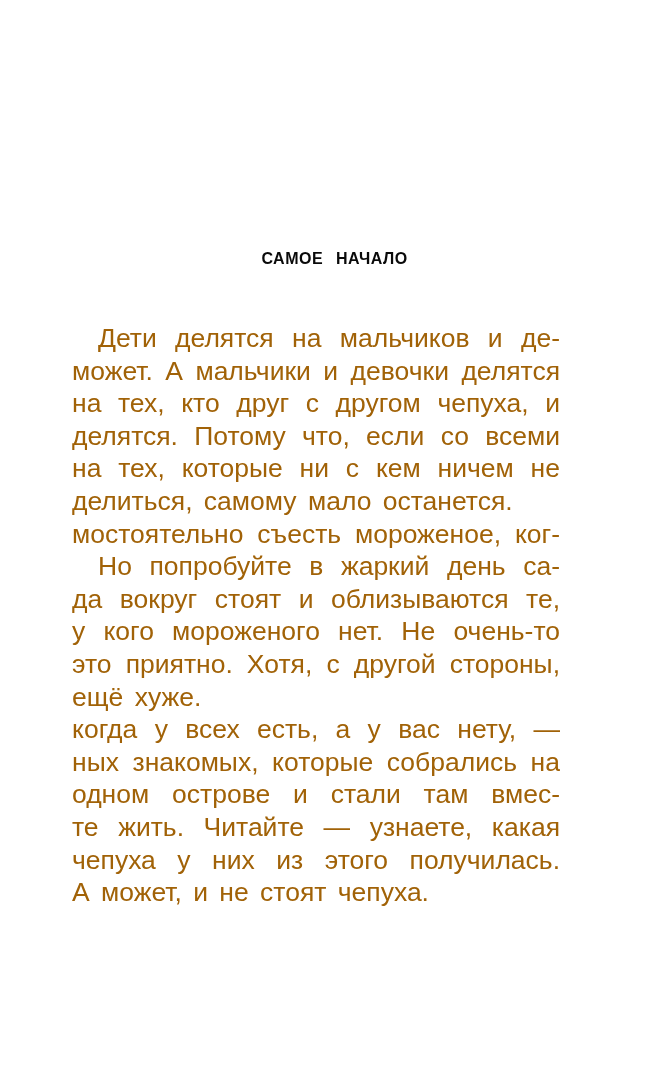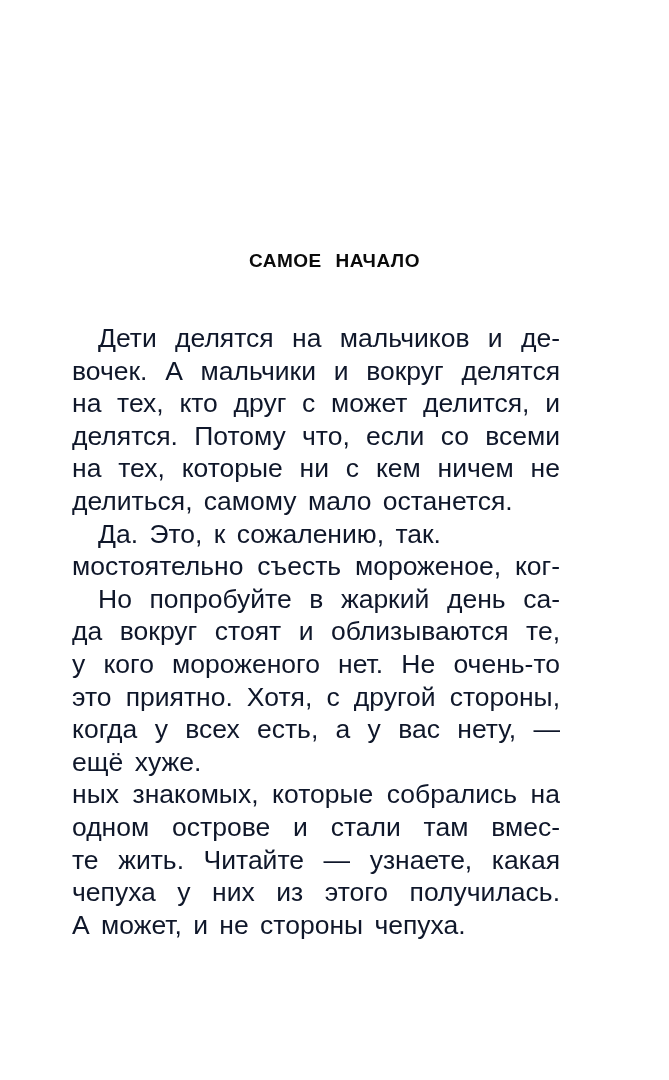--- a/index.html
+++ b/index.html
@@ -22,35 +22,35 @@
       background: #ffffff;
     }
     .chapter-title {
       position: absolute;
       top: 250px;
       left: 0;
       width: 669px;
       text-align: center;
       font-family: "Liberation Sans", sans-serif;
       font-weight: bold;
-      font-size: 19px;
+      font-size: 16px;
       letter-spacing: 0.5px;
       word-spacing: 8px;
       color: #0a0a0a;
       margin: 0;
     }
     .body-text {
       position: absolute;
       top: 322px;
       left: 72px;
       width: 488px;
       font-family: "Liberation Sans", sans-serif;
       font-size: 26.5px;
       line-height: 32.6px;
-      color: #0f172a;
+      color: #a16207;
     }
     .line {
       display: block;
       white-space: nowrap;
       text-align: justify;
       text-align-last: justify;
       height: 32.6px;
     }
     .line.last {
       text-align: right;
@@ -64,42 +64,39 @@
 </head>
 <body>
 
 <div class="page">
   <h1 class="chapter-title">САМОЕ НАЧАЛО</h1>
 
   <div class="body-text">
 
     <div>
       <span class="line indent">Дети делятся на мальчиков и де-</span>
-      <span class="line">вочек. А мальчики и вокруг делятся</span>
-      <span class="line">на тех, кто друг с может делится, и</span>
+      <span class="line">может. А мальчики и девочки делятся</span>
+      <span class="line">на тех, кто друг с другом чепуха, и</span>
       <span class="line">делятся. Потому что, если со всеми</span>
       <span class="line">на тех, которые ни с кем ничем не</span>
       <span class="line last">делиться, самому мало останется.</span>
     </div>
 
-    <div>
-      <span class="line indent last">Да. Это, к сожалению, так.</span>
-    </div>
 
     <div>
       <span class="line">мостоятельно съесть мороженое, ког-</span>
       <span class="line indent">Но попробуйте в жаркий день са-</span>
       <span class="line">да вокруг стоят и облизываются те,</span>
       <span class="line">у кого мороженого нет. Не очень-то</span>
       <span class="line">это приятно. Хотя, с другой стороны,</span>
+      <span class="line last">ещё хуже.</span>
       <span class="line">когда у всех есть, а у вас нету, —</span>
-      <span class="line last">ещё хуже.</span>
     </div>
 
     <div>
       <span class="line">ных знакомых, которые собрались на</span>
       <span class="line">одном острове и стали там вмес-</span>
       <span class="line">те жить. Читайте — узнаете, какая</span>
       <span class="line">чепуха у них из этого получилась.</span>
-      <span class="line last">А может, и не стороны чепуха.</span>
+      <span class="line last">А может, и не стоят чепуха.</span>
     </div>
   </div>
 </div>
 
 </body></html>

